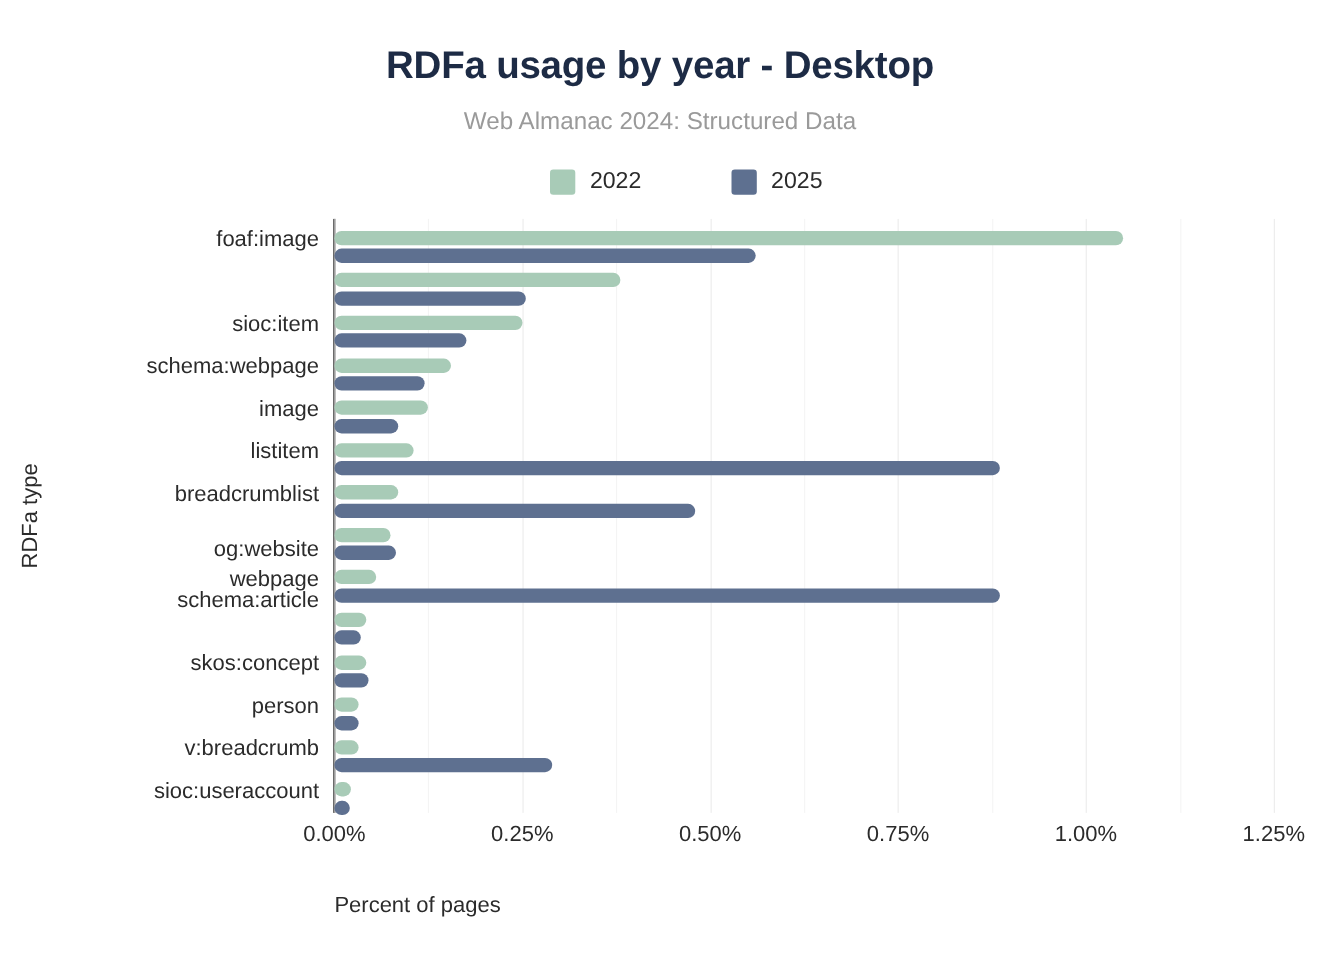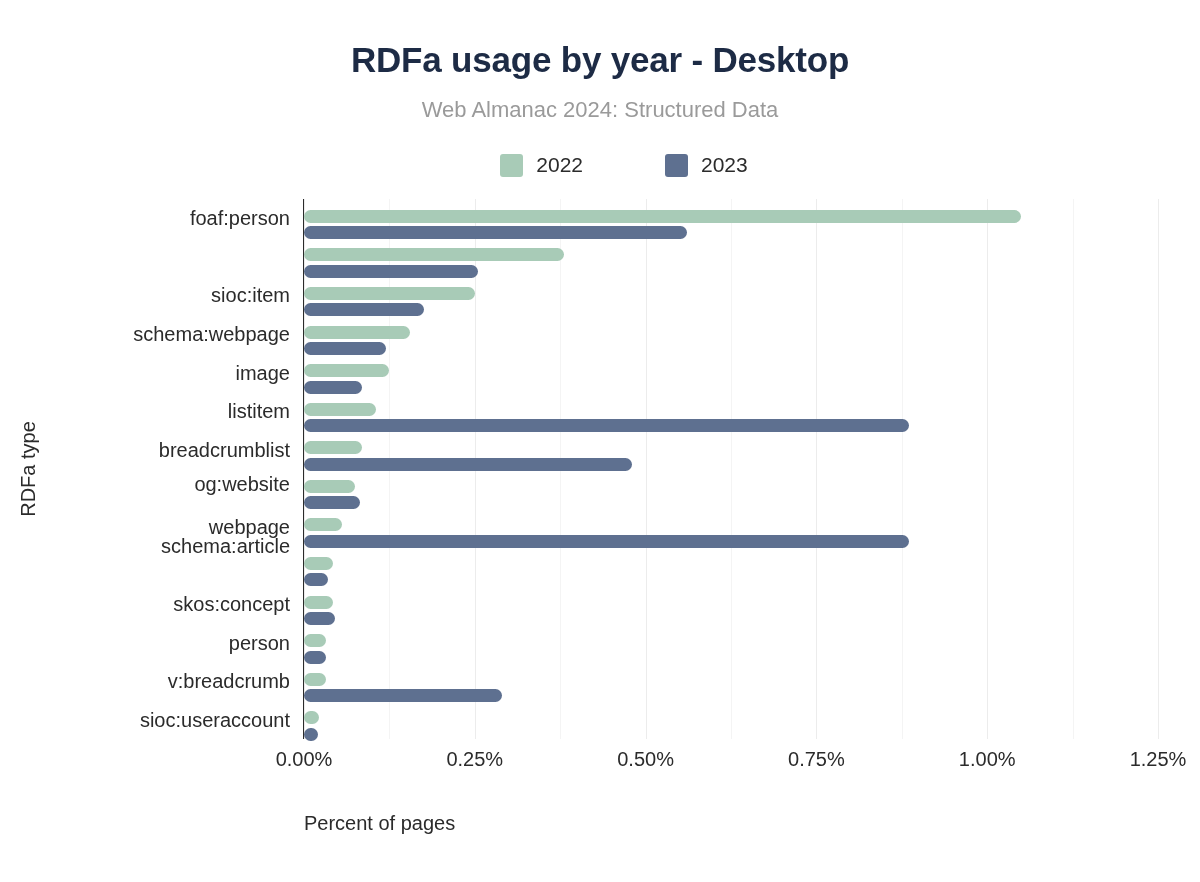--- a/index.html
+++ b/index.html
@@ -176,32 +176,32 @@
   <div class="chart-title">RDFa usage by year - Desktop</div>
   <div class="chart-subtitle">Web Almanac 2024: Structured Data</div>
 
   <div class="legend" id="legend">
       <div class="legend-item">
         <span class="legend-swatch" style="background: rgb(168, 203, 183);"></span>
         <span class="legend-label">2022</span>
       </div>
       <div class="legend-item">
         <span class="legend-swatch" style="background: rgb(94, 112, 144);"></span>
-        <span class="legend-label">2023</span>
+        <span class="legend-label">2025</span>
       </div>
     </div>
 
   <div id="ylabels">
-      <div class="ytick" style="top: 19.2857px;">foaf:person</div>
+      <div class="ytick" style="top: 19.2857px;">foaf:image</div>
       <div class="ytick" style="top: 96.4286px;">sioc:item</div>
       <div class="ytick" style="top: 135px;">schema:webpage</div>
       <div class="ytick" style="top: 173.571px;">image</div>
       <div class="ytick" style="top: 212.143px;">listitem</div>
       <div class="ytick" style="top: 250.714px;">breadcrumblist</div>
-      <div class="ytick" style="top: 285px;">og:website</div>
+      <div class="ytick" style="top: 301px;">og:website</div>
       <div class="ytick" style="top: 327.857px;">webpage</div>
       <div class="ytick" style="top: 347px;">schema:article</div>
       <div class="ytick" style="top: 405px;">skos:concept</div>
       <div class="ytick" style="top: 443.571px;">person</div>
       <div class="ytick" style="top: 482.143px;">v:breadcrumb</div>
       <div class="ytick" style="top: 520.714px;">sioc:useraccount</div>
     </div>
 
   <div id="plot">
     <div class="axis-line"></div>

